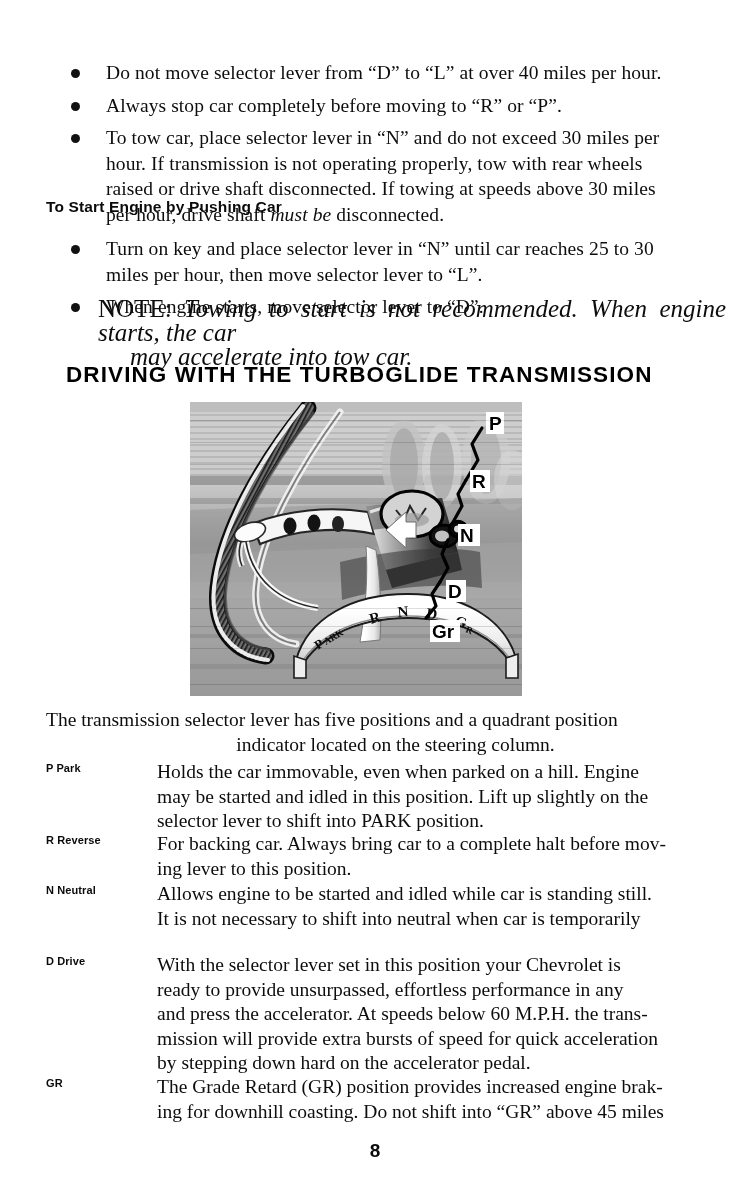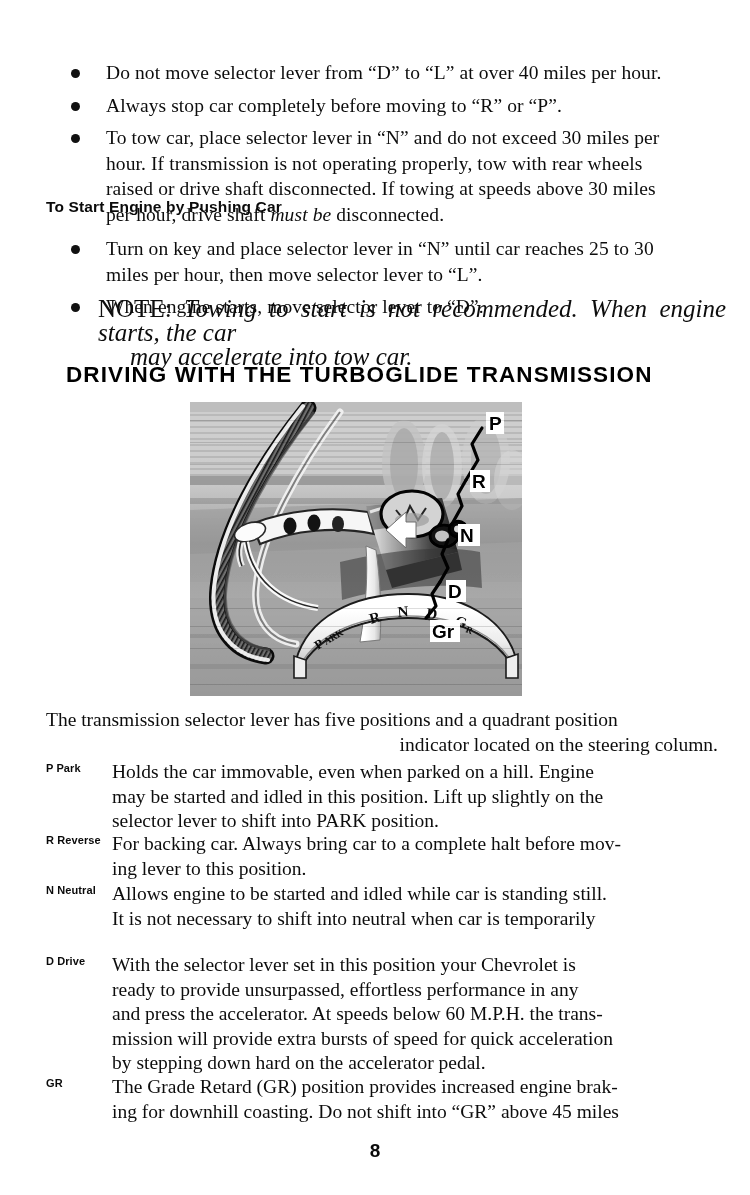--- a/index.html
+++ b/index.html
@@ -110,42 +110,42 @@
   
   .intro-para {
     position: absolute;
     left: 46px;
     top: 707px;
     width: 672px;
     font-size: 19.5px;
     line-height: 25px;
     text-align: justify;
   }
-  .intro-para .lastline { text-align: right; margin-left: 27px; }
+  .intro-para .lastline { text-align: center; margin-left: 27px; }
 
   
   .def-row {
     position: absolute;
     left: 46px;
     width: 672px;
   }
   .def-term {
     position: absolute;
     left: 0;
     top: 2px;
     width: 104px;
     font-family: "Liberation Sans", "DejaVu Sans", sans-serif;
     font-weight: bold;
     font-size: 11px;
     letter-spacing: 0.1px;
     color: #0a0a0a;
     white-space: nowrap;
   }
   .def-desc {
-    margin-left: 66px;
+    margin-left: 111px;
     font-size: 19.5px;
     line-height: 24.5px;
     text-align: justify;
   }
   .def-desc .lastline { text-align: left; }
 
   
   .page-number {
     position: absolute;
     left: 0;

